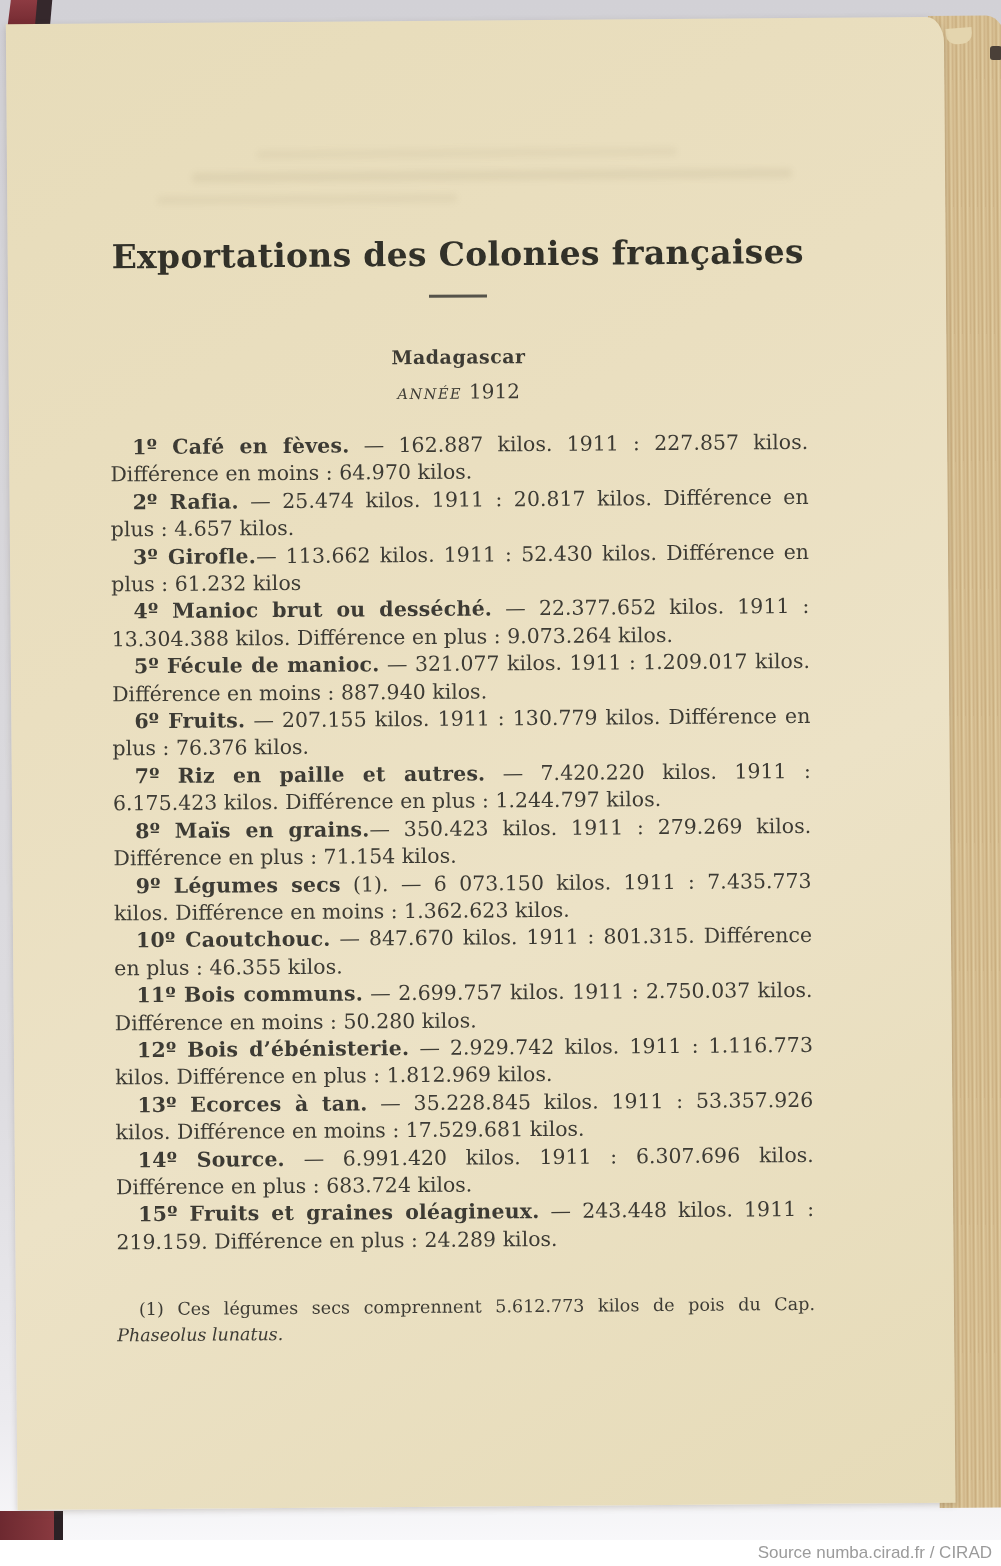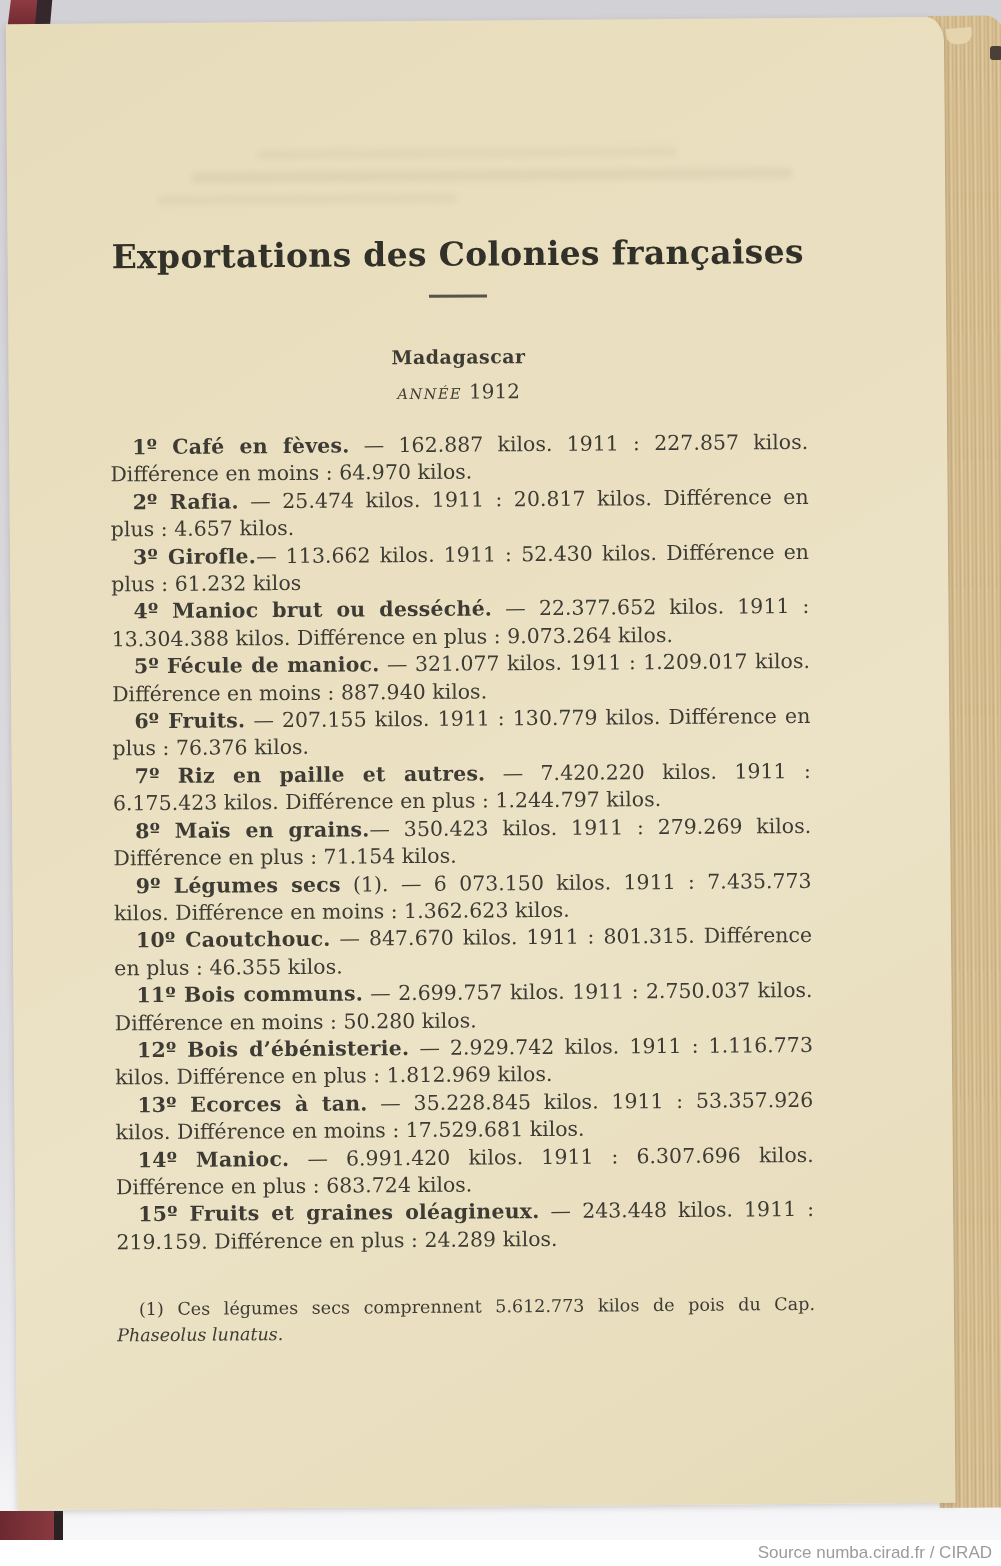--- a/index.html
+++ b/index.html
@@ -104,21 +104,21 @@
       <p><span class="item-num">4º </span><span class="item-name">Manioc brut ou desséché.</span><span> — 22.377.652 kilos. 1911 : 13.304.388 kilos. Différence en plus : 9.073.264 kilos.</span></p>
       <p><span class="item-num">5º </span><span class="item-name">Fécule de manioc.</span><span> — 321.077 kilos. 1911 : 1.209.017 kilos. Différence en moins : 887.940 kilos.</span></p>
       <p><span class="item-num">6º </span><span class="item-name">Fruits.</span><span> — 207.155 kilos. 1911 : 130.779 kilos. Différence en plus : 76.376 kilos.</span></p>
       <p><span class="item-num">7º </span><span class="item-name">Riz en paille et autres.</span><span> — 7.420.220 kilos. 1911 : 6.175.423 kilos. Différence en plus : 1.244.797 kilos.</span></p>
       <p><span class="item-num">8º </span><span class="item-name">Maïs en grains.</span><span>— 350.423 kilos. 1911 : 279.269 kilos. Différence en plus : 71.154 kilos.</span></p>
       <p><span class="item-num">9º </span><span class="item-name">Légumes secs</span><span> (1). — 6 073.150 kilos. 1911 : 7.435.773 kilos. Différence en moins : 1.362.623 kilos.</span></p>
       <p><span class="item-num">10º </span><span class="item-name">Caoutchouc.</span><span> — 847.670 kilos. 1911 : 801.315. Différence en plus : 46.355 kilos.</span></p>
       <p><span class="item-num">11º </span><span class="item-name">Bois communs.</span><span> — 2.699.757 kilos. 1911 : 2.750.037 kilos. Différence en moins : 50.280 kilos.</span></p>
       <p><span class="item-num">12º </span><span class="item-name">Bois d’ébénisterie.</span><span> — 2.929.742 kilos. 1911 : 1.116.773 kilos. Différence en plus : 1.812.969 kilos.</span></p>
       <p><span class="item-num">13º </span><span class="item-name">Ecorces à tan.</span><span> — 35.228.845 kilos. 1911 : 53.357.926 kilos. Différence en moins : 17.529.681 kilos.</span></p>
-      <p><span class="item-num">14º </span><span class="item-name">Manioc.</span><span> — 6.991.420 kilos. 1911 : 6.307.696 kilos. Différence en plus : 683.724 kilos.</span></p>
+      <p><span class="item-num">14º </span><span class="item-name">Source.</span><span> — 6.991.420 kilos. 1911 : 6.307.696 kilos. Différence en plus : 683.724 kilos.</span></p>
       <p><span class="item-num">15º </span><span class="item-name">Fruits et graines oléagineux.</span><span> — 243.448 kilos. 1911 : 219.159. Différence en plus : 24.289 kilos.</span></p>
     </div>
 
     <div class="footnote">
       <p>
         <span>(1) </span><span>Ces légumes secs comprennent 5.612.773 kilos de pois du Cap. </span><span class="species">Phaseolus lunatus.</span>
       </p>
     </div>
   </div>
 </div>

